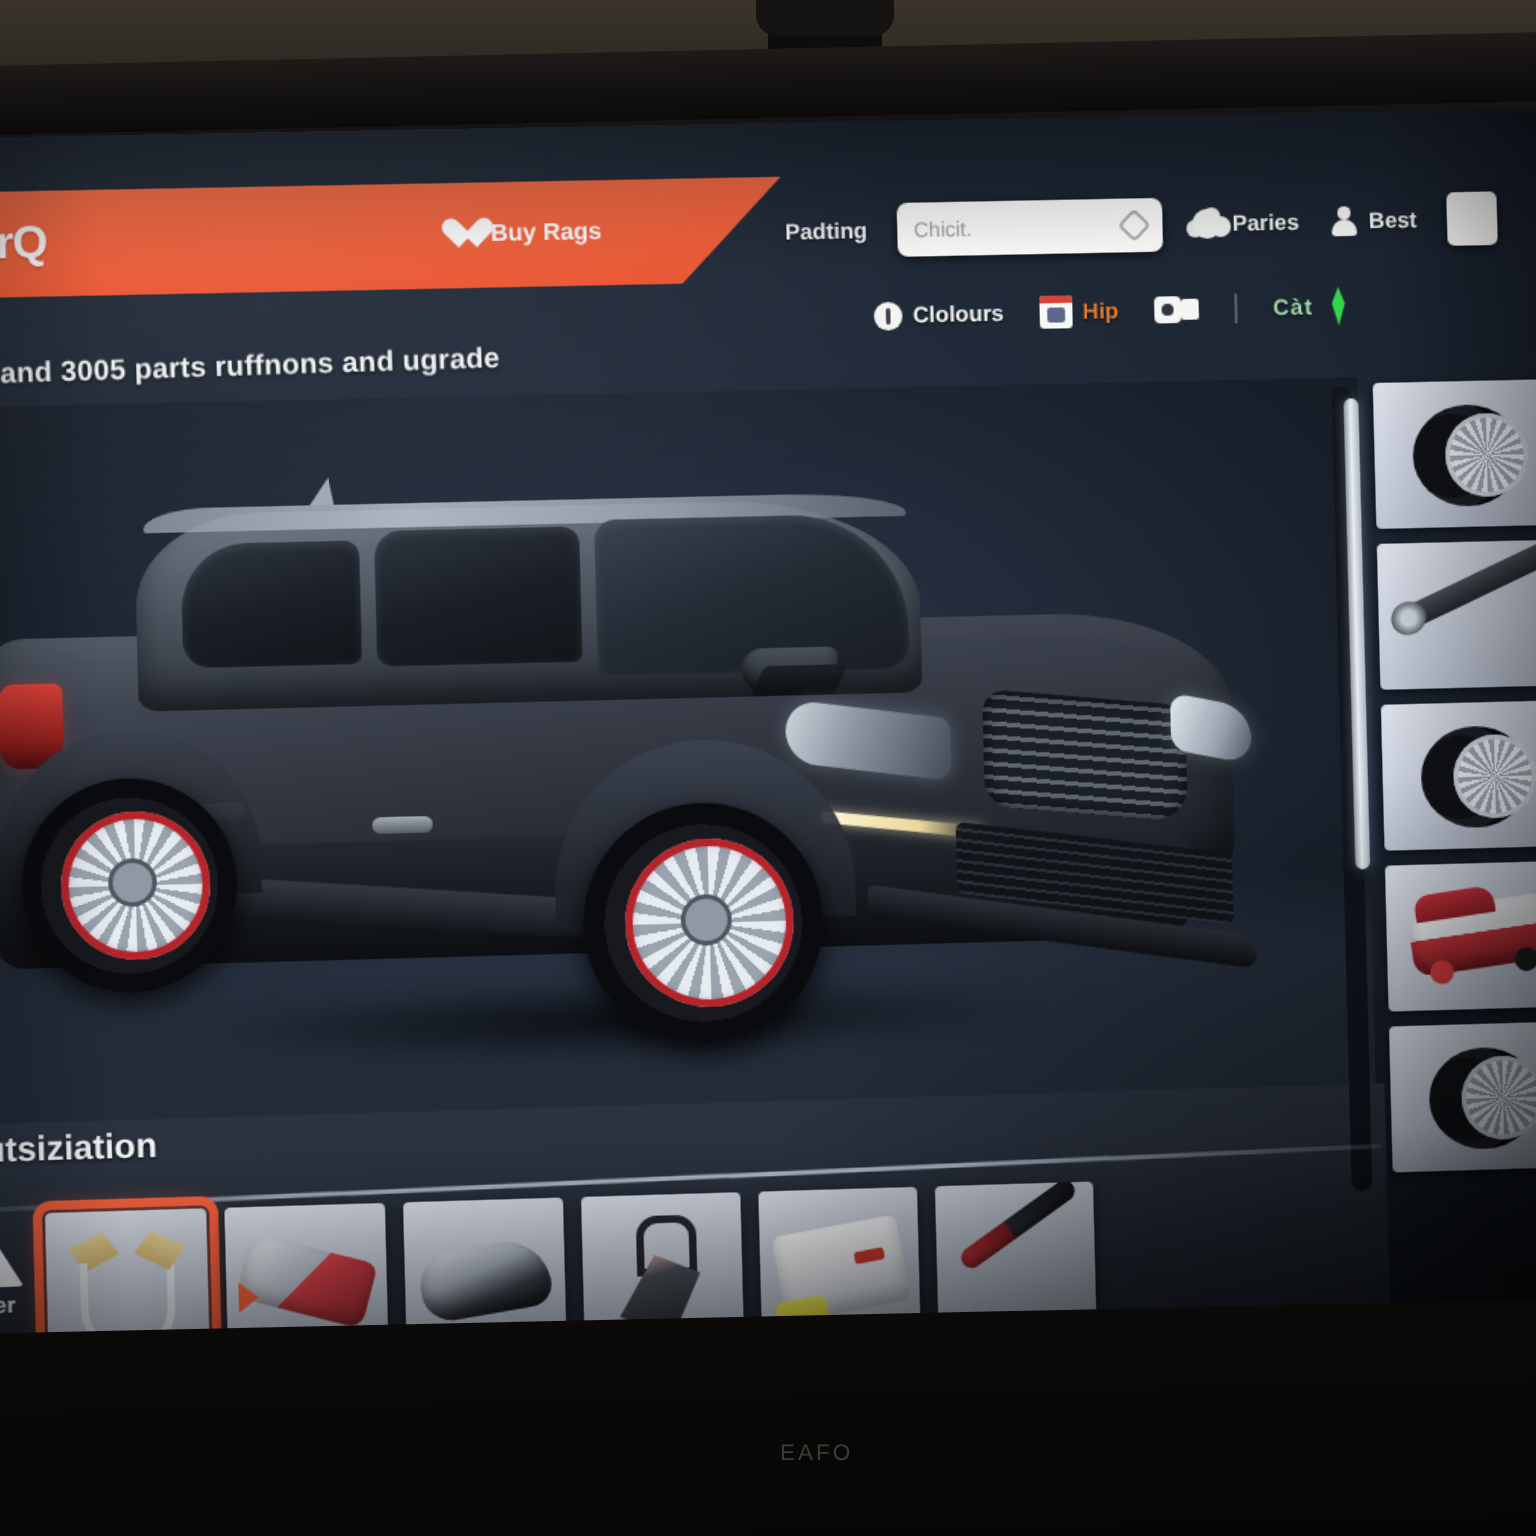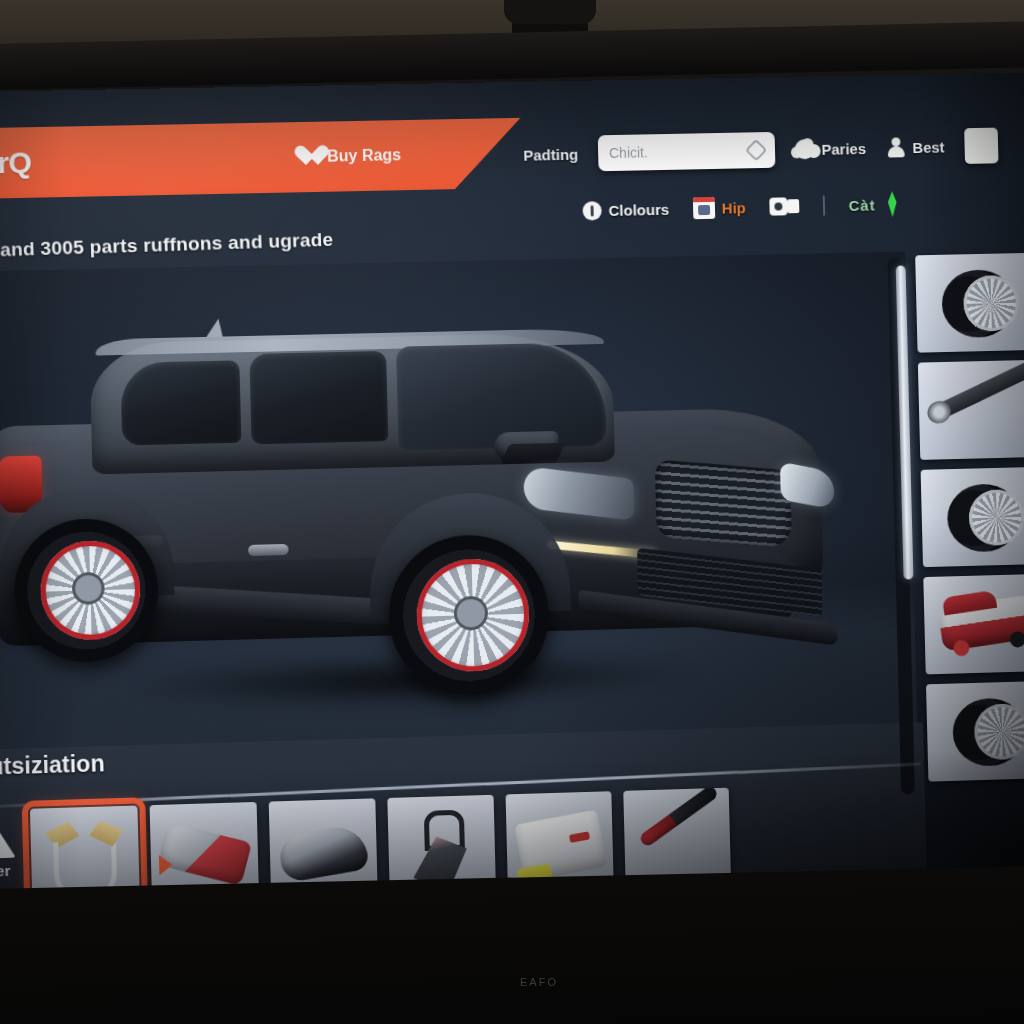--- a/index.html
+++ b/index.html
@@ -39,23 +39,22 @@
     background: linear-gradient(180deg,#1d1a18,#0b0a0a);
     transform: rotate(-1.25deg); transform-origin: left top;
   }
   .bezel-bottom {
     position:absolute; left:-10px; top:845px; width:1044px; height:180px;
     background: linear-gradient(180deg,#0b0a09 0%, #090807 35%, #050505 100%);
     transform: rotate(-1.25deg); transform-origin: left top;
   }
   .brand {
     position:absolute; left:520px; top:916px;
-    color:#4a443c; font-size:11px; letter-spacing:2px;
+    color:#4a443c; font-size:15px; letter-spacing:2px;
     opacity:.85;
-    margin-top:16px;
   }
 
   
   .screen-wrap {
     position:absolute; left:-30px; top:38px;
     width:1090px; height:830px;
     transform: rotate(-1.45deg) perspective(1700px) rotateY(1.6deg);
     transform-origin: 50% 50%;
     overflow:hidden;
   }

